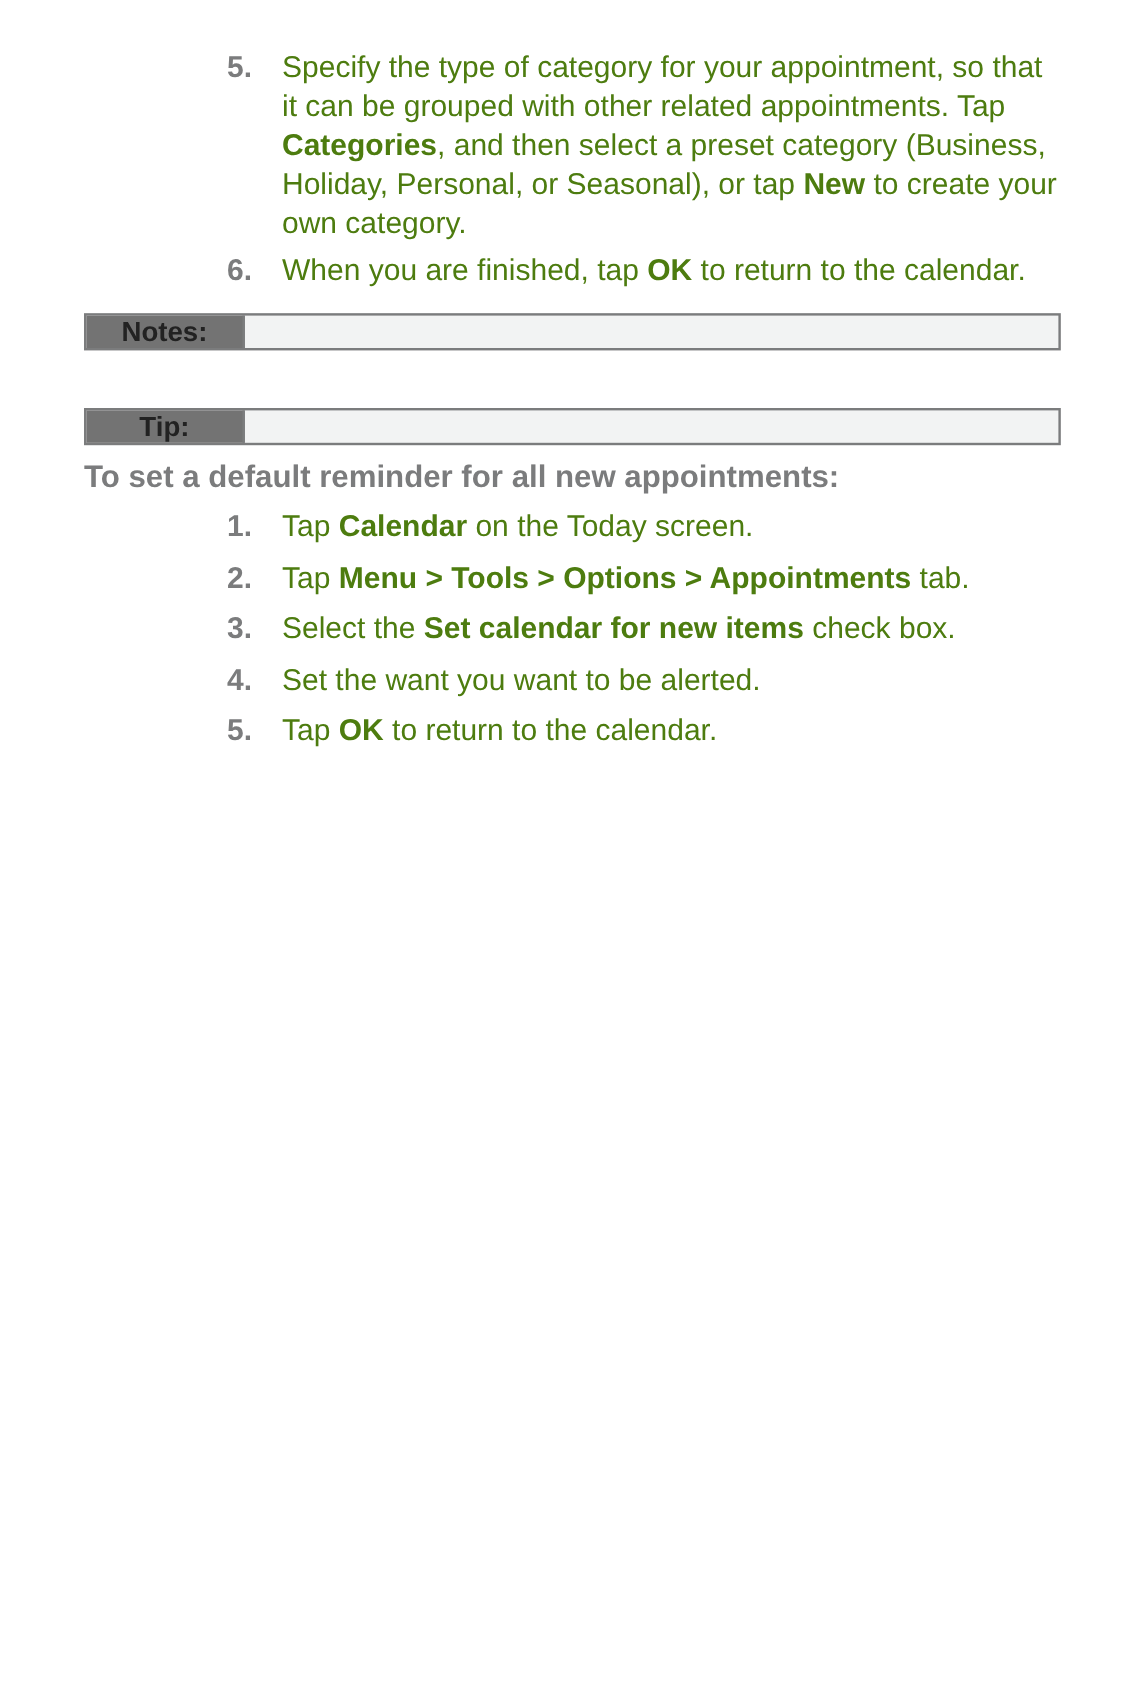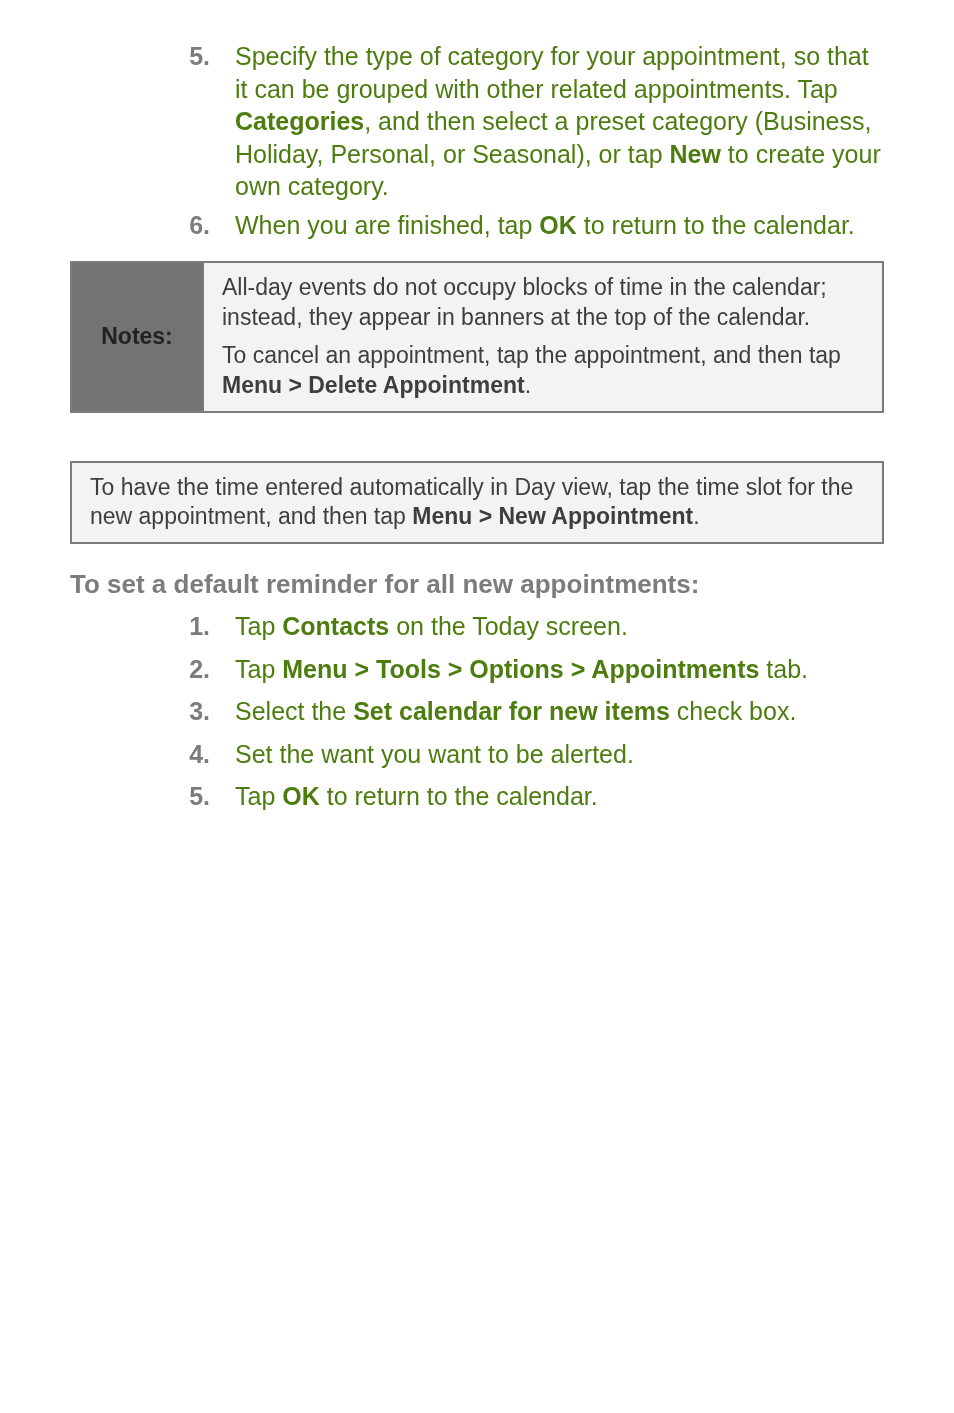--- a/index.html
+++ b/index.html
@@ -69,21 +69,21 @@
   }
   .content-cell p {
     margin: 0 0 8px 0;
   }
   .content-cell p:last-child { margin-bottom: 0; }
   .spacer { height: 28px; }
   .subhead {
     font-weight: 700;
     color: #7b7c7d;
     font-size: 26px;
-    margin-top: 25px;
+    margin-top: 11px;
   }
   .intro {
     font-size: 25px;
     line-height: 1.3;
     margin-top: 4px;
   }
   .lower-list {
     margin-left: 95px;
     margin-top: 10px;
   }
@@ -109,41 +109,35 @@
       <div class="ol-body-col text-block">Specify the type of category for your appointment, so that it can be grouped with other related appointments. Tap <b>Categories</b>, and then select a preset category (Business, Holiday, Personal, or Seasonal), or tap <b>New</b> to create your own category.</div>
     </div>
     <div class="ol-item">
       <div class="ol-num-col">6.</div>
       <div class="ol-body-col text-block">When you are finished, tap <b>OK</b> to return to the calendar.</div>
     </div>
   </div>
 
   <div class="info-box">
     <div class="label-cell">Notes:</div>
-    <div class="content-cell">
-      <p>All-day events do not occupy blocks of time in the calendar; instead, they appear in banners at the top of the calendar.</p>
-      <p>To cancel an appointment, tap the appointment, and then tap <b>Menu &gt; Delete Appointment</b>.</p>
-    </div>
   </div>
 
   <div class="spacer"></div>
 
   <div class="info-box">
-    <div class="content-cell">
-      <p>To have the time entered automatically in Day view, tap the time slot for the new appointment, and then tap <b>Menu &gt; New Appointment</b>.</p>
-    </div>
+    <div class="label-cell">Tip:</div>
   </div>
 
   <div class="subhead">To set a default reminder for all new appointments:</div>
 
 
   <div class="lower-list">
     <div class="ol-item">
       <div class="ol-num-col">1.</div>
-      <div class="ol-body-col text-block">Tap <b>Contacts</b> on the Today screen.</div>
+      <div class="ol-body-col text-block">Tap <b>Calendar</b> on the Today screen.</div>
     </div>
     <div class="ol-item">
       <div class="ol-num-col">2.</div>
       <div class="ol-body-col text-block">Tap <b>Menu &gt; Tools &gt; Options &gt; Appointments</b> tab.</div>
     </div>
     <div class="ol-item">
       <div class="ol-num-col">3.</div>
       <div class="ol-body-col text-block">Select the <b>Set calendar for new items</b> check box.</div>
     </div>
     <div class="ol-item">

